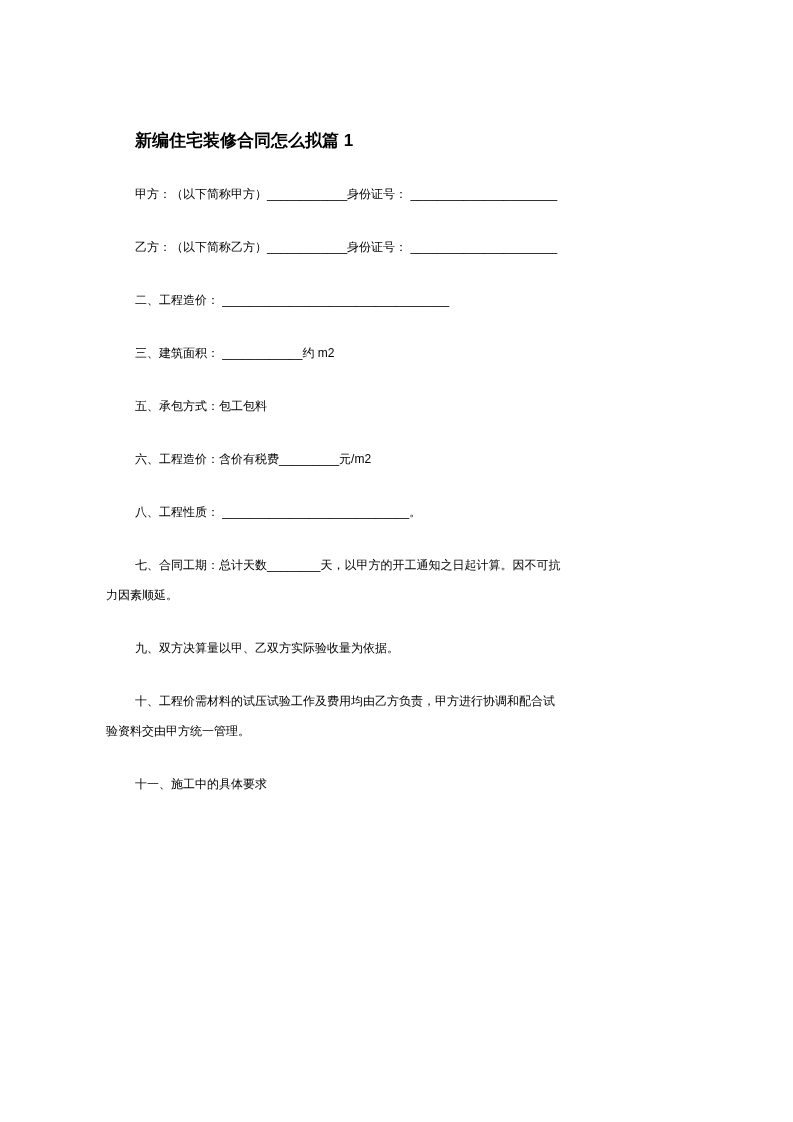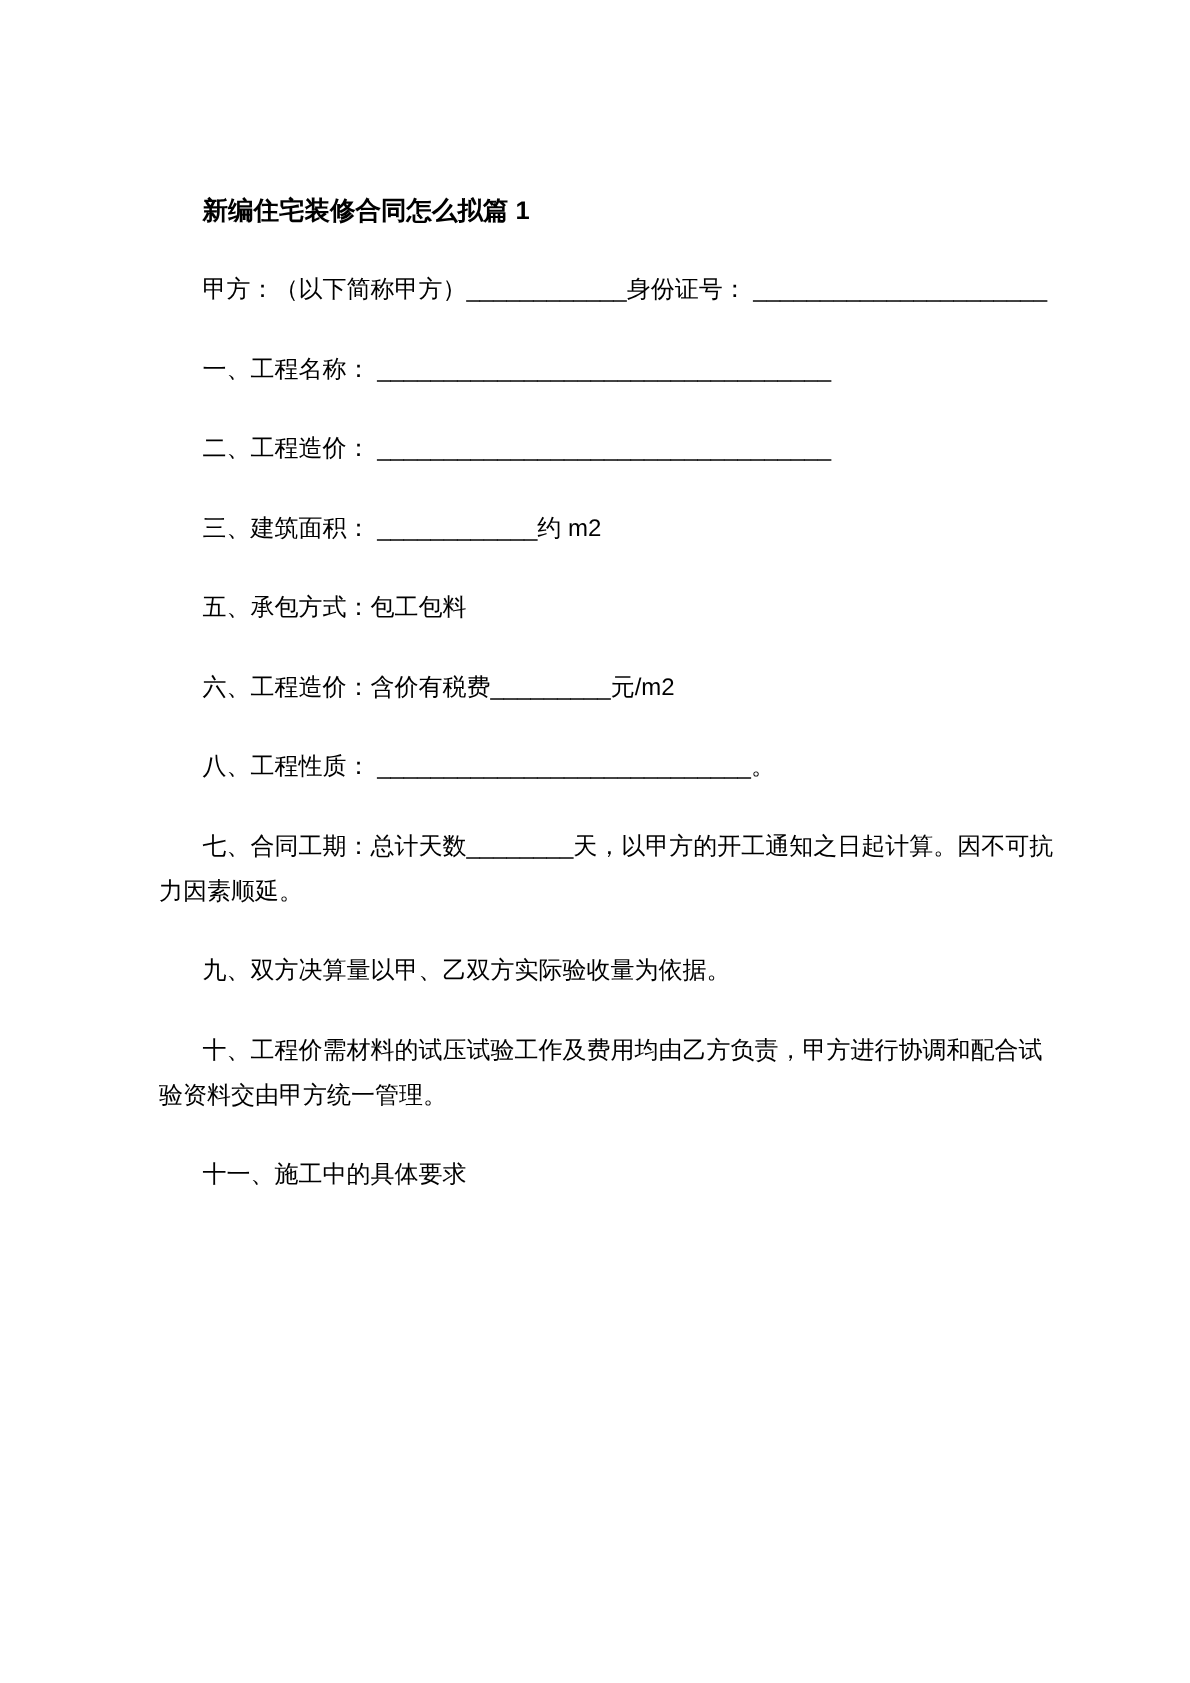--- a/index.html
+++ b/index.html
@@ -20,36 +20,36 @@
   }
   .doc-title {
     font-size: 17px;
     font-weight: 700;
     line-height: 30px;
     margin: 0 0 23px 0;
     text-indent: 29px;
     white-space: pre-line;
   }
   .para {
-    font-size: 16px;
+    font-size: 12px;
     font-weight: 400;
     line-height: 30px;
     margin: 0 0 23px 0;
     text-indent: 29px;
     white-space: pre-line;
   }
 </style>
 </head>
 <body>
 
 <div class="page" style="background: rgb(255, 255, 255); color: rgb(0, 0, 0);">
   <h1 class="doc-title">新编住宅装修合同怎么拟篇 1</h1>
   <div>
       <p class="para">甲方：（以下简称甲方）____________身份证号： ______________________</p>
-      <p class="para">一、工程名称： __________________________________</p>
+      <p class="para">乙方：（以下简称乙方）____________身份证号： ______________________</p>
       <p class="para">二、工程造价： __________________________________</p>
       <p class="para">三、建筑面积： ____________约 m2</p>
       <p class="para">五、承包方式：包工包料</p>
       <p class="para">六、工程造价：含价有税费_________元/m2</p>
       <p class="para">八、工程性质： ____________________________。</p>
       <p class="para">七、合同工期：总计天数________天，以甲方的开工通知之日起计算。因不可抗
 力因素顺延。</p>
       <p class="para">九、双方决算量以甲、乙双方实际验收量为依据。</p>
       <p class="para">十、工程价需材料的试压试验工作及费用均由乙方负责，甲方进行协调和配合试
 验资料交由甲方统一管理。</p>

